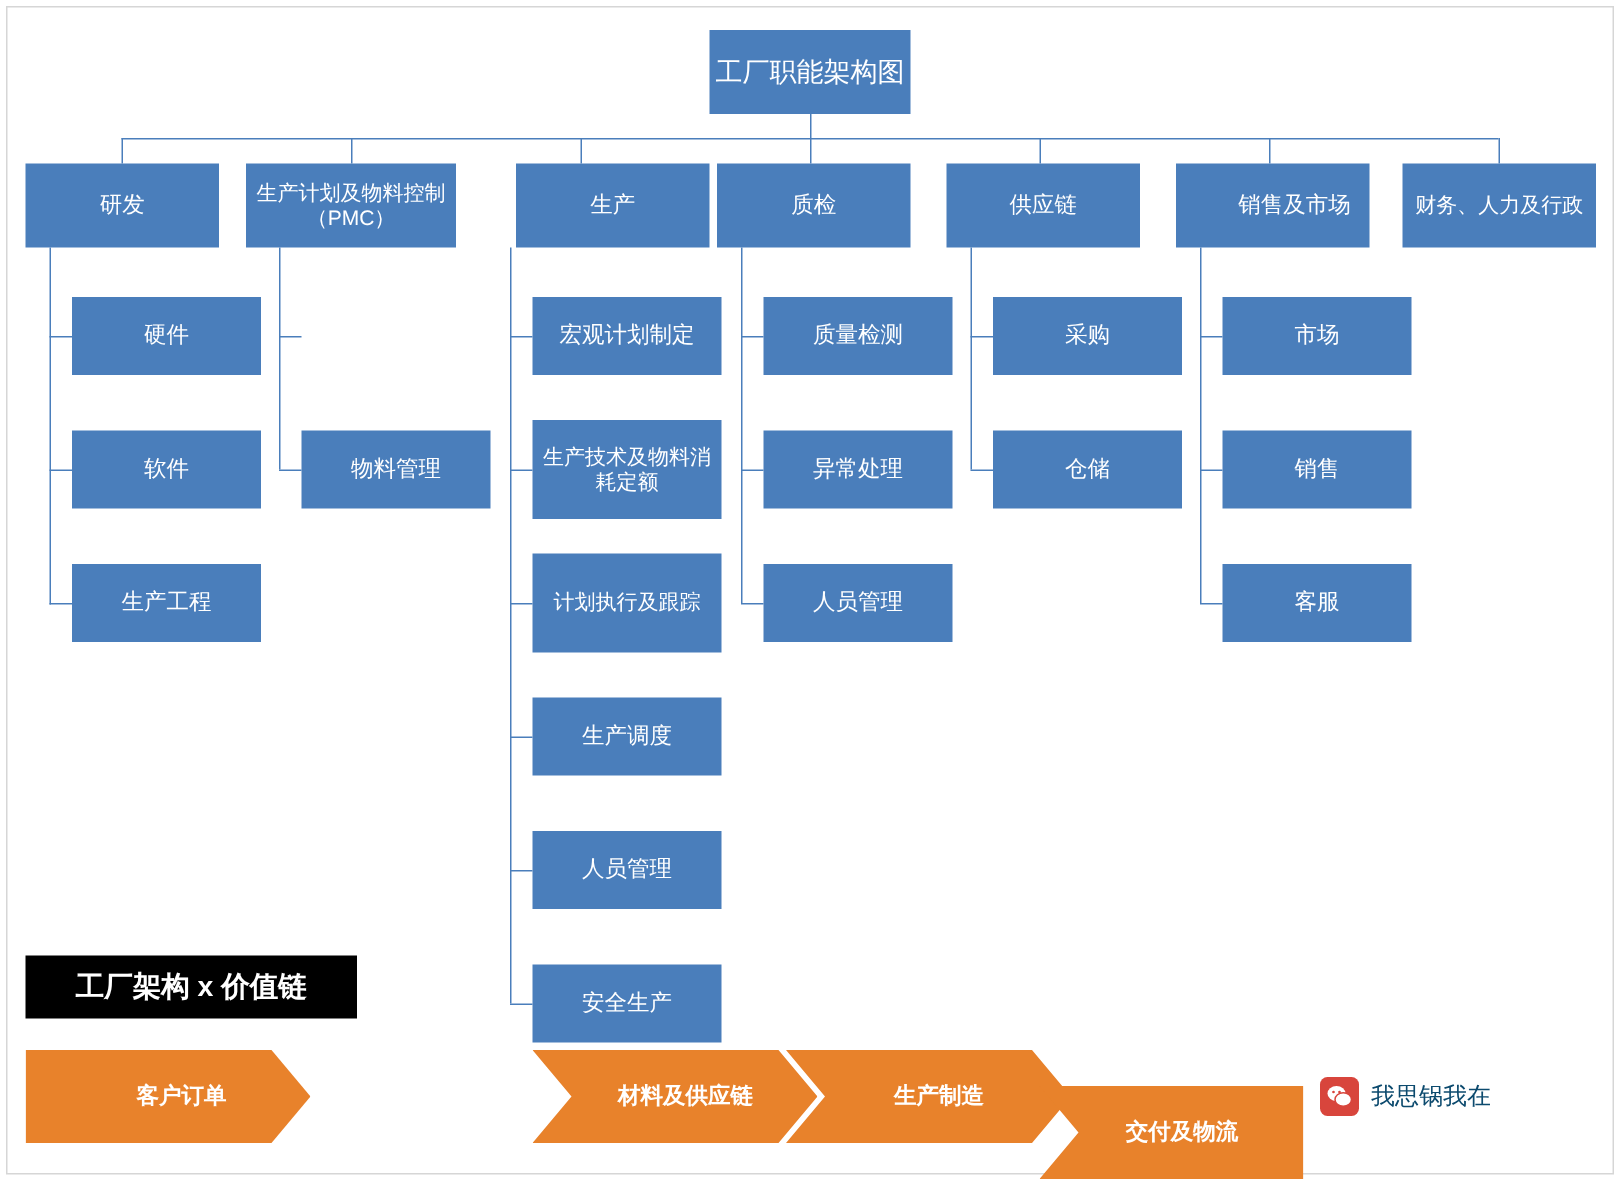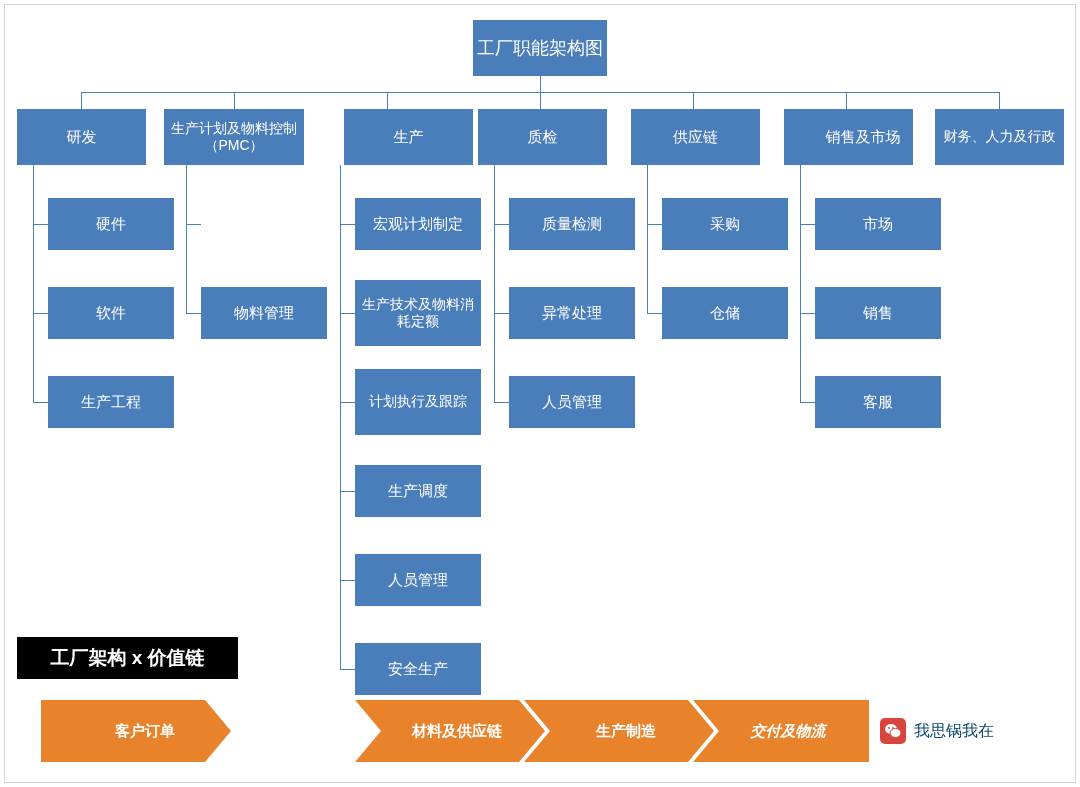--- a/index.html
+++ b/index.html
@@ -41,21 +41,20 @@
     justify-content:center;
     text-align:center;
     line-height:1.2;
     clip-path:polygon(0 0, calc(100% - 26px) 0, 100% 50%, calc(100% - 26px) 100%, 0 100%, 26px 50%);
     box-sizing:border-box;
     padding-left:14px;
   }
   .chev.first{
     clip-path:polygon(0 0, calc(100% - 26px) 0, 100% 50%, calc(100% - 26px) 100%, 0 100%);
     padding-left:18px;
-    margin-left:24px;
   }
   .chev.last{
     clip-path:polygon(0 0, 100% 0, 100% 100%, 0 100%, 26px 50%);
   }
   .tagline{
     position:absolute;
     background:#000000;
     color:#ffffff;
     font-weight:bold;
     font-size:19px;
@@ -159,21 +158,21 @@
   <div class="line hline" style="left:800px;top:402px;width:15px;"></div>
   <div class="box" style="left:815px;top:198px;width:126px;height:52px;">市场</div>
   <div class="box" style="left:815px;top:287px;width:126px;height:52px;">销售</div>
   <div class="box" style="left:815px;top:376px;width:126px;height:52px;">客服</div>
 
   <div class="tagline" style="left:17px;top:637px;width:221px;height:42px;">工厂架构 x 价值链</div>
 
   <div class="chev first" style="left:17px;top:700px;width:190px;height:62px;">客户订单</div>
   <div class="chev" style="left:355px;top:700px;width:190px;height:62px;">材料及供应链</div>
   <div class="chev" style="left:524px;top:700px;width:190px;height:62px;">生产制造</div>
-  <div class="chev last" style="left:693px;top:700px;width:176px;height:62px;font-style:italic;">交付及物流</div>
+  <div class="chev last" style="left:693px;top:724px;width:176px;height:62px;">交付及物流</div>
 
   <div class="wechat" style="left:880px;top:718px;">
     <span class="ico">
       <svg width="18" height="18" viewBox="0 0 18 18" aria-hidden="true">
         <ellipse cx="7" cy="7" rx="6" ry="5" fill="#ffffff"></ellipse>
         <ellipse cx="11.5" cy="11" rx="5.5" ry="4.5" fill="#ffffff" stroke="#d8453c" stroke-width="1"></ellipse>
         <circle cx="5" cy="6" r="0.9" fill="#d8453c"></circle>
         <circle cx="9" cy="6" r="0.9" fill="#d8453c"></circle>
       </svg>
     </span>

